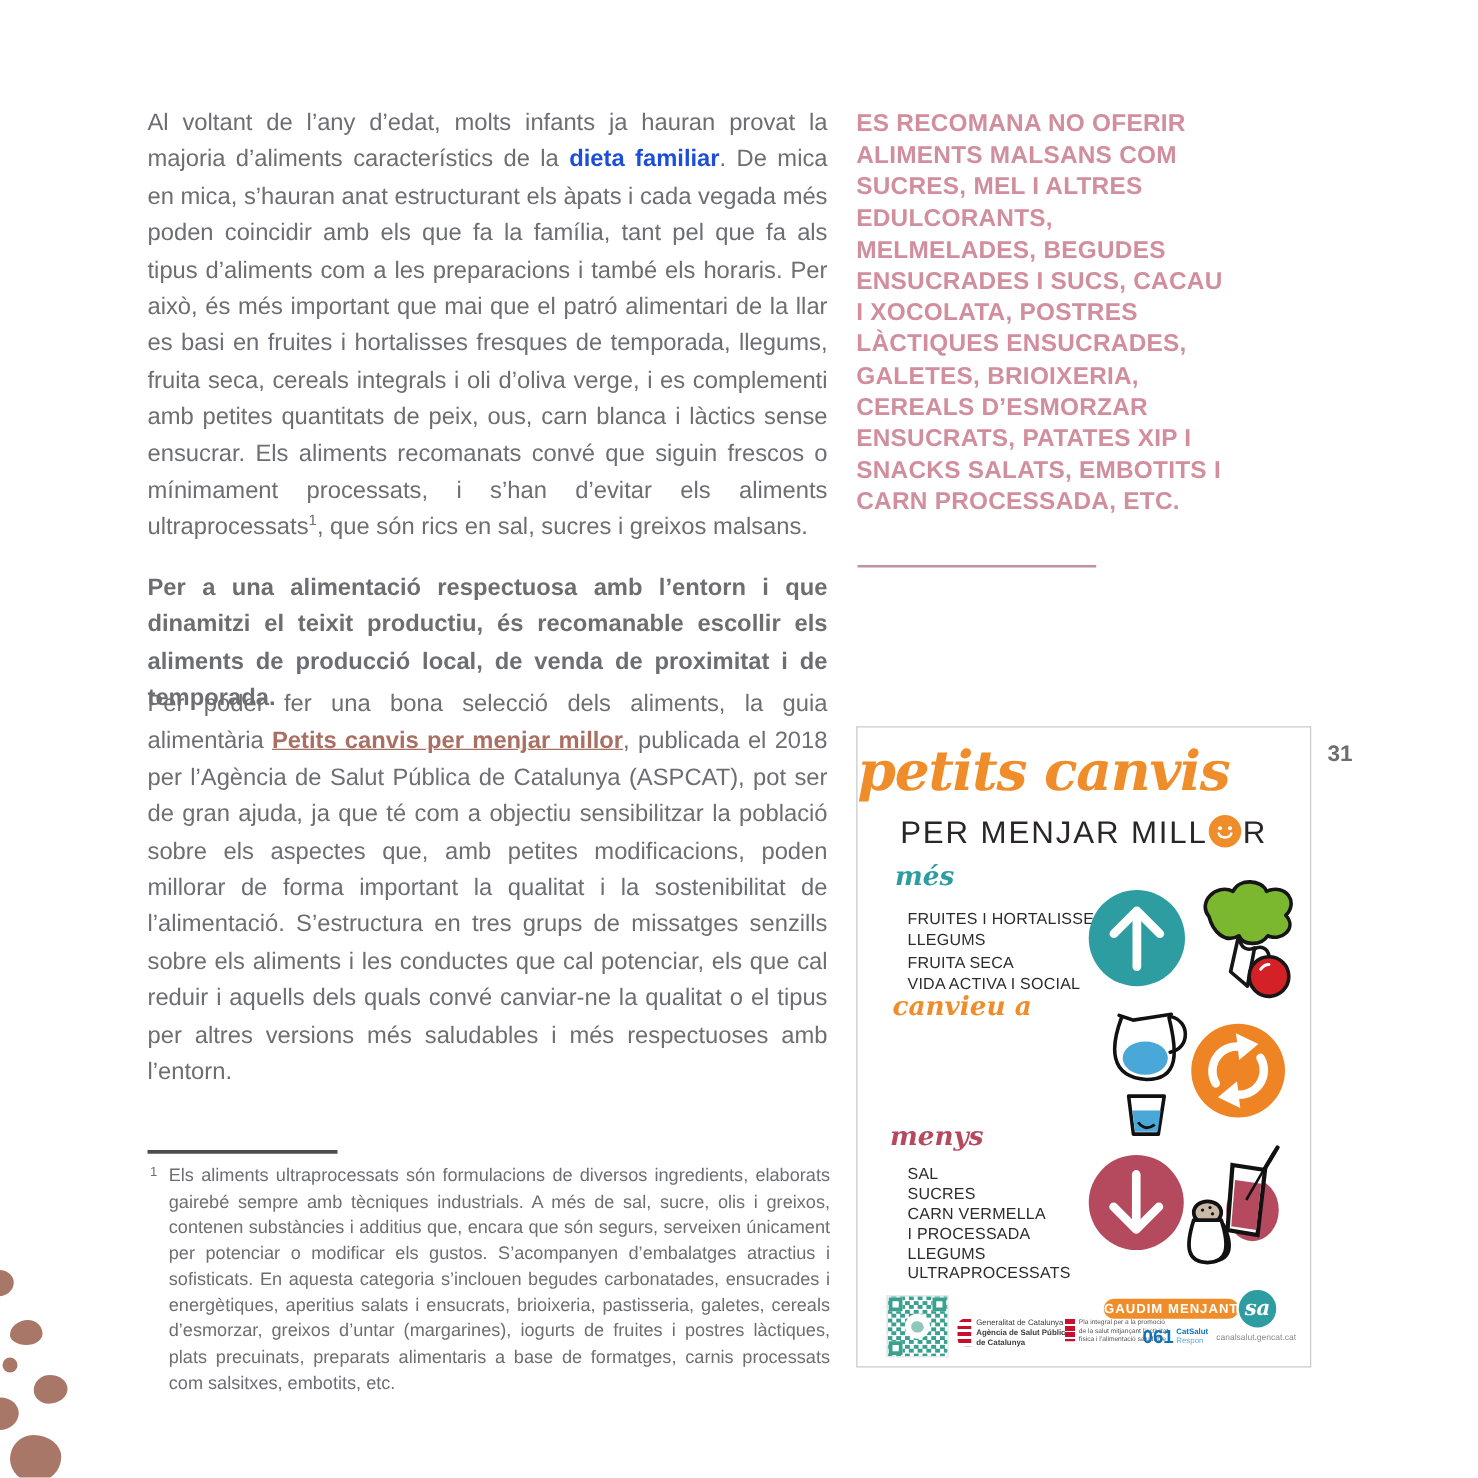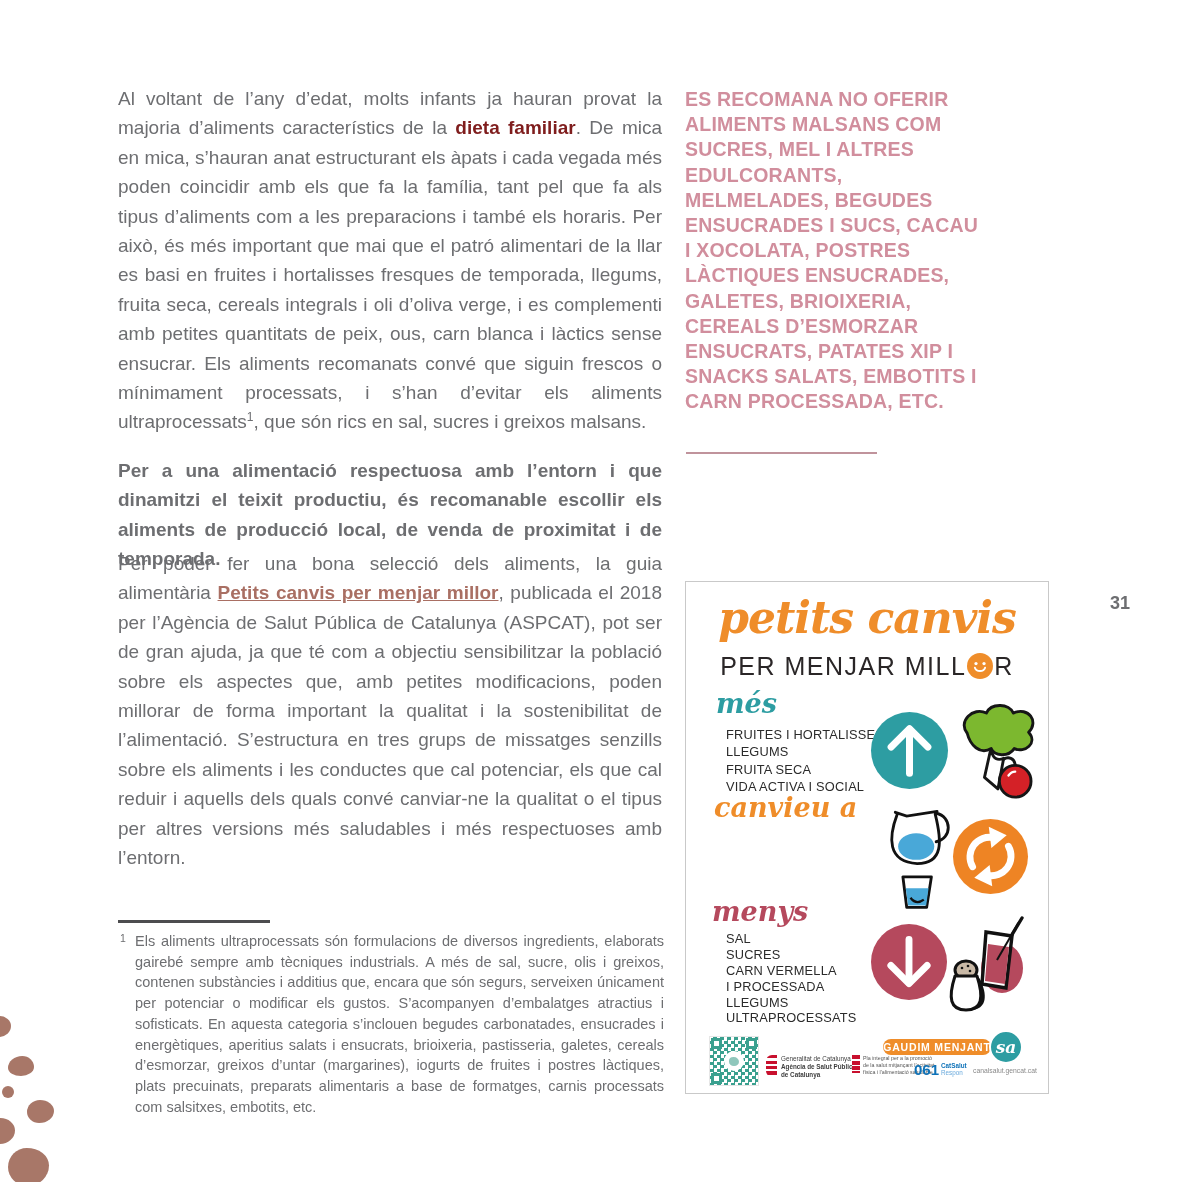--- a/index.html
+++ b/index.html
@@ -9,59 +9,59 @@
   }
   
   .para{
     position:absolute;left:118px;width:544px;
     color:#6d6e71;font-size:19px;line-height:29.4px;text-align:justify;
     margin:0;
   }
   #para1{top:84px;}
   #para2{top:456px;font-weight:bold;}
   #para3{top:549px;}
-  .hl-pink{color:#7f1d1d;font-weight:bold;}
+  .hl-pink{color:#1d4ed8;font-weight:bold;}
   .doc-link{color:#a96f63;font-weight:bold;text-decoration:underline;cursor:pointer;}
   sup.fn{font-size:12px;line-height:0;vertical-align:super;}
   .footnote-rule{position:absolute;left:118px;top:920px;width:152px;border-top:3px solid #4d4d4f;}
   .footnote{
     position:absolute;left:118px;top:931px;width:546px;
     color:#6d6e71;font-size:14.5px;line-height:20.7px;text-align:justify;
     padding-left:17px;box-sizing:border-box;
   }
   .footnote .marker{position:absolute;left:2px;top:-3px;font-size:10.5px;}
   
   .callout{
     position:absolute;left:685px;top:87px;width:296px;
     color:#d18e9d;font-weight:bold;font-size:19.5px;line-height:25.2px;
     letter-spacing:0.2px;
   }
   .callout-rule{position:absolute;left:686px;top:452px;width:191px;border-top:2px solid #c0939c;}
   
-  .page-number{position:absolute;left:1110px;top:593px;color:#6d6e71;font-weight:bold;font-size:18px;}
+  .page-number{position:absolute;left:1062px;top:593px;color:#6d6e71;font-weight:bold;font-size:18px;}
   
   .poster{
     position:absolute;left:685px;top:581px;width:364px;height:513px;
     border:1px solid #c9c9c9;background:#fff;box-sizing:border-box;
   }
   .script{font-family:"DejaVu Serif",serif;font-style:italic;font-weight:bold;}
   .poster-title{
-    position:absolute;top:10px;left:0;right:0;text-align:center;
+    position:absolute;top:10px;left:0;right:0;text-align:left;
     font-size:44px;color:#ef8d2a;letter-spacing:-1px;
   }
   .poster-subtitle{
     position:absolute;top:70px;left:0;right:0;text-align:center;
     font-size:25px;color:#2a2627;letter-spacing:1.5px;white-space:nowrap;
   }
   .smiley{
     display:inline-block;width:26px;height:26px;border-radius:50%;
     background:#ef8d2a;vertical-align:-4px;margin:0 1px;
   }
   .smiley svg{display:block;width:26px;height:26px;}
-  .sec-head{position:absolute;font-size:27px;letter-spacing:0;}
+  .sec-head{position:absolute;font-size:21px;letter-spacing:0;}
   .sec-head.mes{left:30px;top:106px;color:#2d9da2;}
   .sec-head.canvieu{left:28px;top:210px;color:#ef8d2a;}
   .sec-head.menys{left:26px;top:314px;color:#b5495d;}
   .sec-list{position:absolute;color:#2b2b2b;font-size:12.8px;letter-spacing:0.2px;}
   .sec-list div{height:17.3px;line-height:17.3px;white-space:nowrap;}
   .list-mes{left:40px;top:144px;}
   .list-canvieu{left:40px;top:243px;}
   .list-menys{left:40px;top:349px;}
   .list-menys div{height:15.9px;line-height:15.9px;}
   .big-circle{position:absolute;border-radius:50%;}

